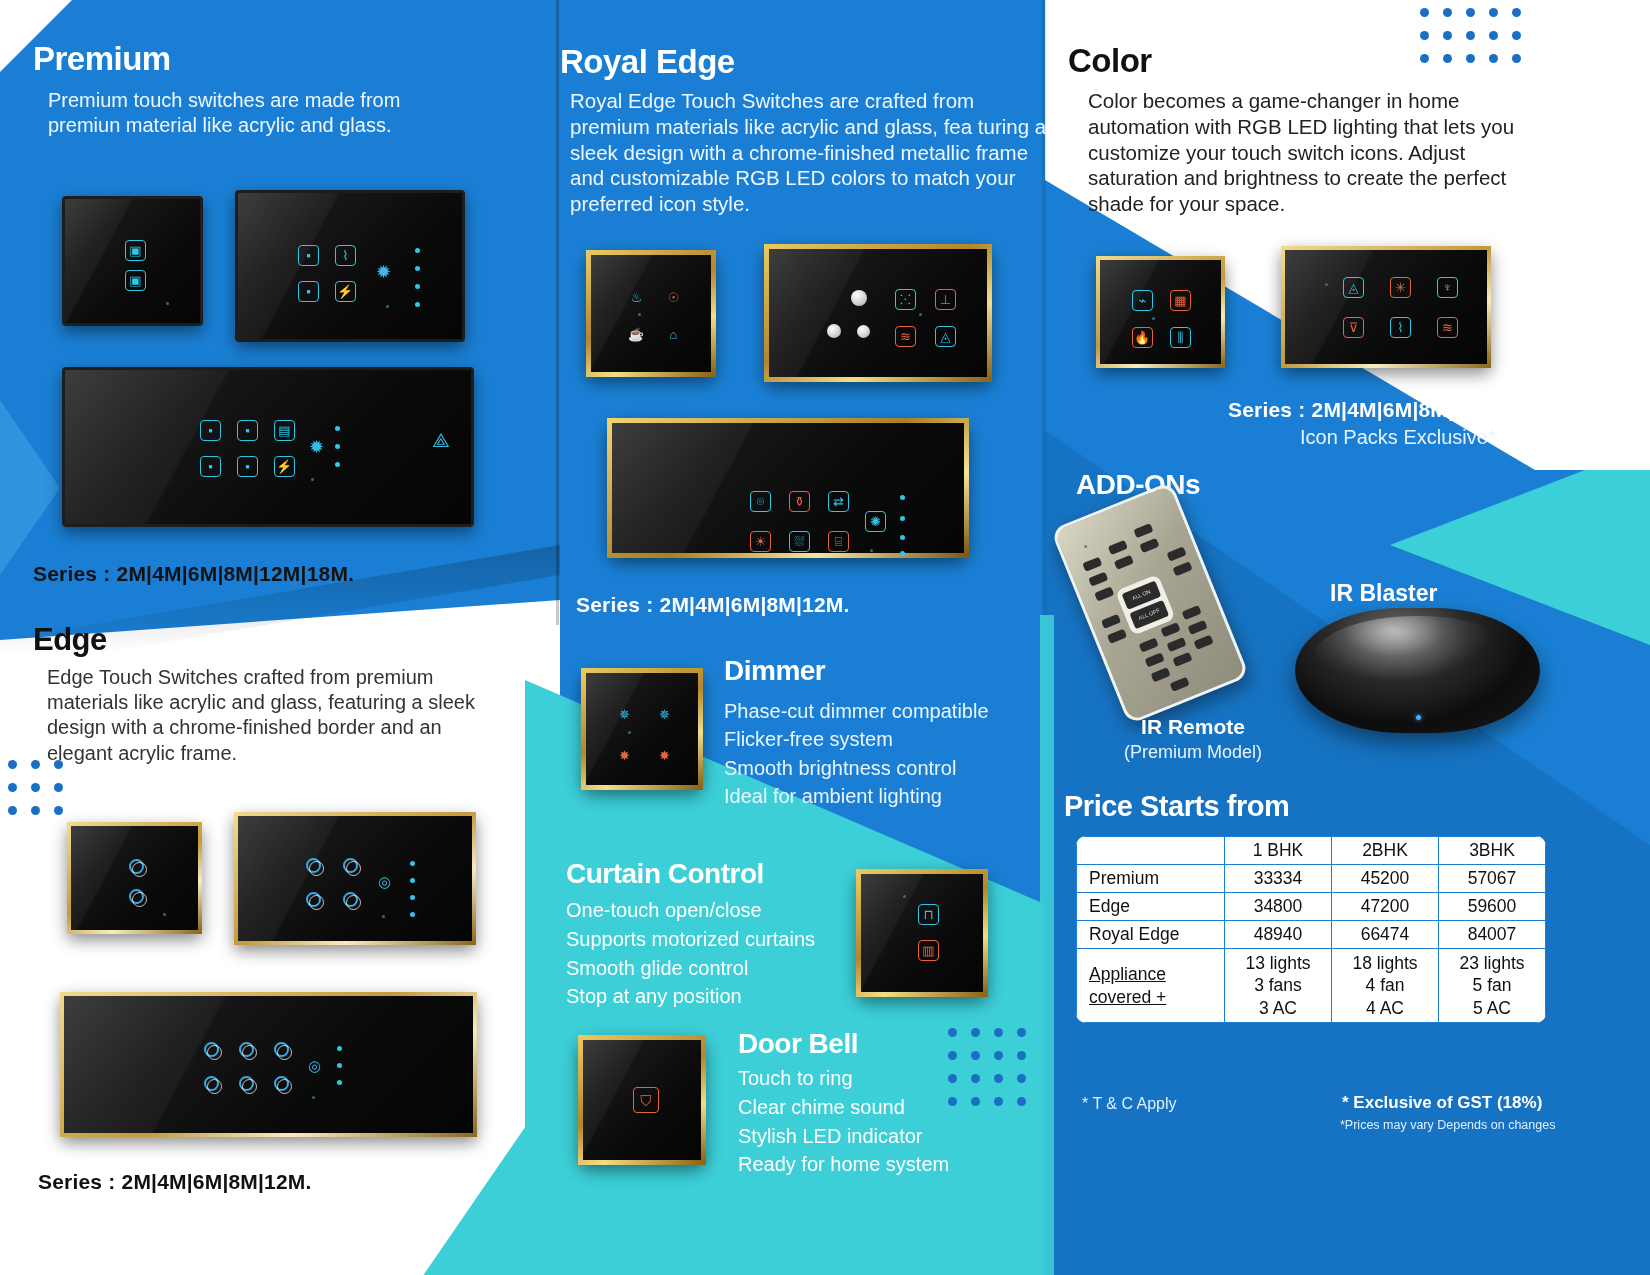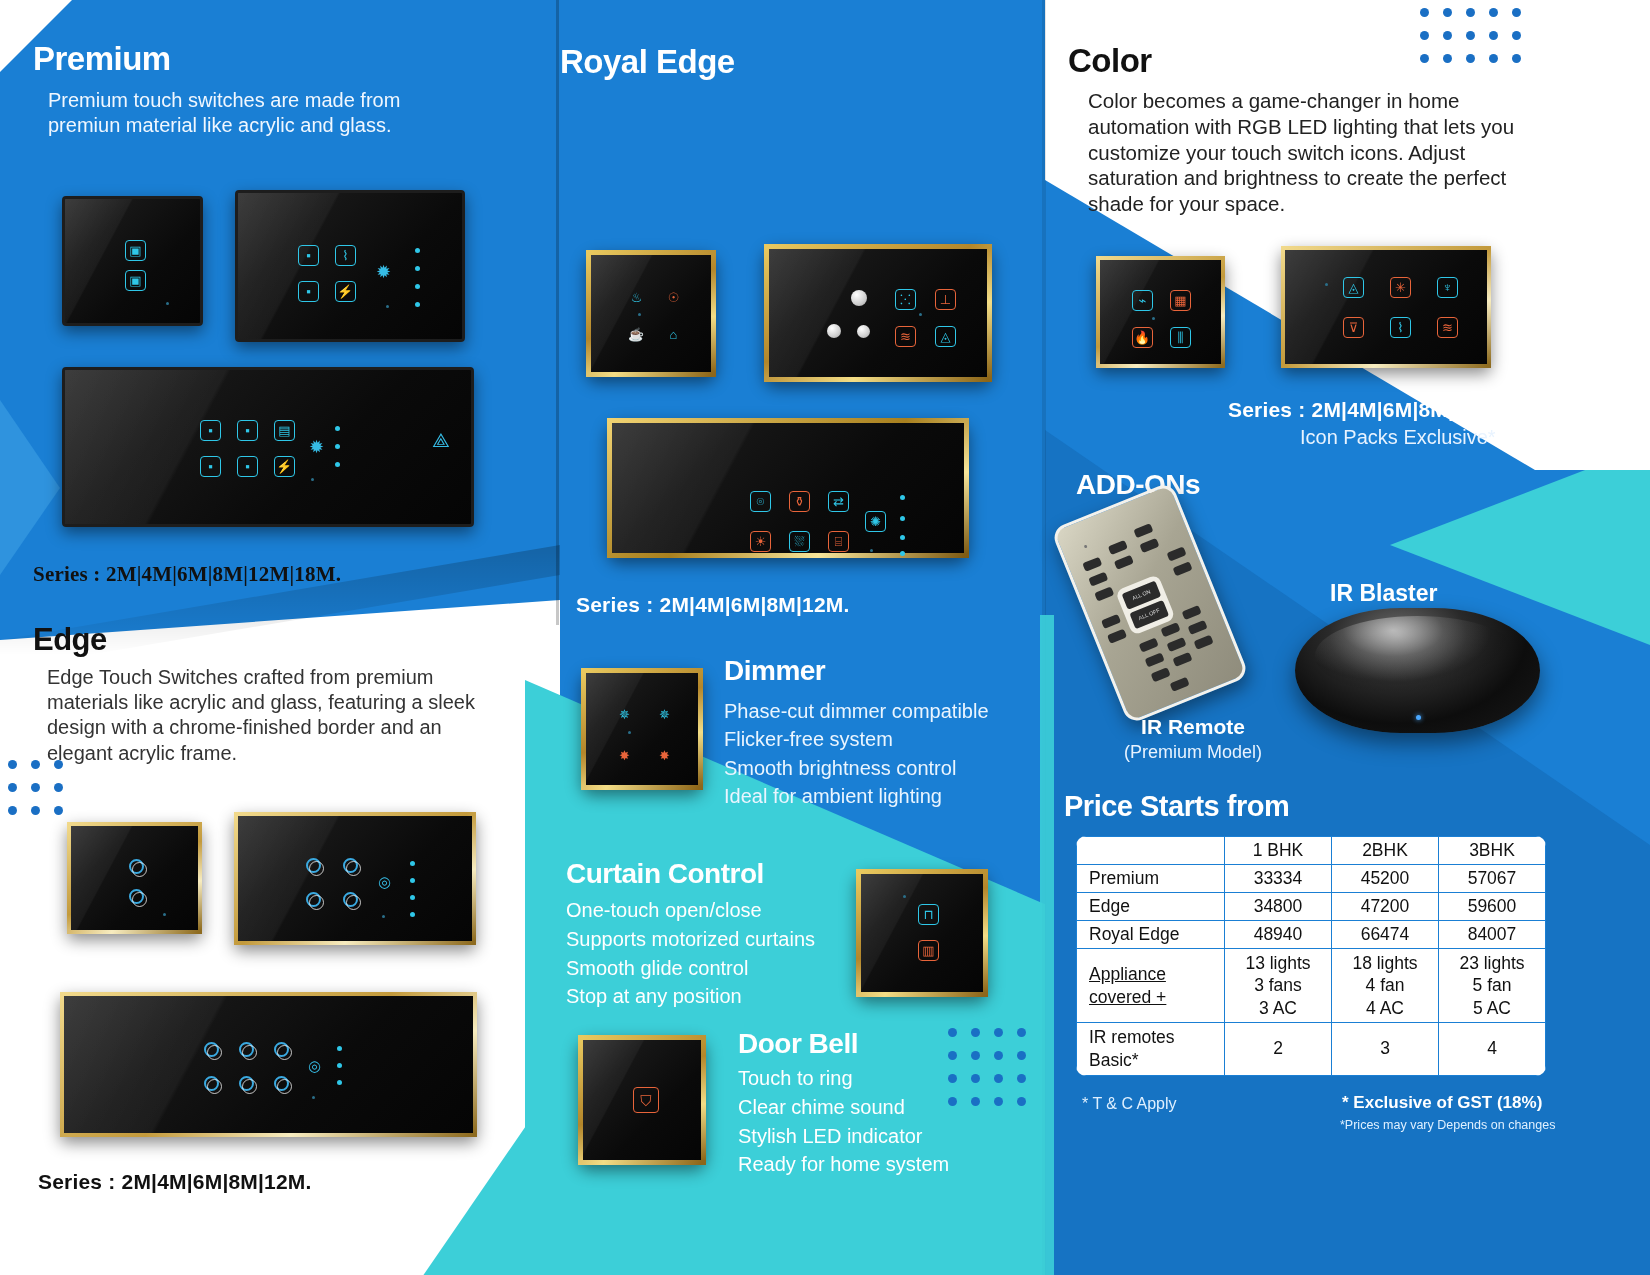--- a/index.html
+++ b/index.html
@@ -80,21 +80,21 @@
     font-weight:bold; letter-spacing:-0.5px;
   }
   .sec-body { line-height:1.26; }
   .series {
     font-weight:bold; letter-spacing:.2px;
   }
 
   
   #premium-title { position:absolute; left:33px; top:40px; font-size:33px; color:#fff; }
   #premium-body  { position:absolute; left:48px; top:88px; width:420px; font-size:20px; color:#f0f7ff; }
-  #premium-series{ position:absolute; left:33px; top:562px; font-size:21px; color:#111;font-family:Liberation Serif, serif; }
+  #premium-series{ position:absolute; left:33px; top:562px; font-size:21px; color:#111; }
 
   
   #edge-title  { position:absolute; left:33px; top:622px; font-size:31px; color:#111; }
   #edge-body   { position:absolute; left:47px; top:665px; width:440px; font-size:20px; color:#333; }
   #edge-series { position:absolute; left:38px; top:1170px; font-size:21px; color:#111; }
 
   
   #royal-title { position:absolute; left:560px; top:43px; font-size:33px; color:#fff; }
   #royal-body  { position:absolute; left:570px; top:88px; width:480px; font-size:20.5px; color:#f0f7ff; }
   #royal-series{ position:absolute; left:576px; top:593px; font-size:21px; color:#fff; }
@@ -360,20 +360,21 @@
     <div class="fanic" style="left:244px; top:62px; font-size:15px;">◎</div>
     <div class="leddot" style="left:273px; top:50px;"></div>
     <div class="leddot" style="left:273px; top:67px;"></div>
     <div class="leddot" style="left:273px; top:84px;"></div>
     <div class="leddot dim" style="left:248px; top:100px;"></div>
   </div>
 
   <div class="series" id="edge-series">Series : 2M|4M|6M|8M|12M.</div>
 
   <h2 class="sec-title" id="royal-title">Royal Edge</h2>
+  <p class="sec-body" id="royal-body">Royal Edge Touch Switches are crafted from premium materials like acrylic and glass, fea turing a sleek design with a chrome-finished metallic frame and customizable RGB LED colors to match your preferred icon style.</p>
 
   <div class="panel gold" style="left:586px; top:250px; width:130px; height:127px;">
     <div class="glass"></div>
     <div class="ic cyan" style="left:35px; top:32px;">♨</div>
     <div class="ic orng" style="left:72px; top:32px;">☉</div>
     <div class="ic orng" style="left:35px; top:69px;">☕</div>
     <div class="ic cyan" style="left:72px; top:69px;">⌂</div>
     <div class="leddot dim" style="left:47px; top:58px;"></div>
   </div>
 
@@ -544,26 +545,20 @@
         <td class="cellmulti" style="white-space:pre-line;">13 lights
 3 fans
 3 AC</td>
         <td class="cellmulti" style="white-space:pre-line;">18 lights
 4 fan
 4 AC</td>
         <td class="cellmulti" style="white-space:pre-line;">23 lights
 5 fan
 5 AC</td>
       </tr>
-      <tr>
-        <td class="cellmulti" style="white-space:pre-line; line-height:1.3;">IR remotes Basic*</td>
-        <td>2</td>
-        <td>3</td>
-        <td>4</td>
-      </tr>
     </tbody>
   </table>
 
   <div class="legal-left">* T &amp; C Apply</div>
   <div class="legal-right">* Exclusive of GST (18%)</div>
   <div class="legal-right2">*Prices may vary Depends on changes</div>
 
 </div>
 
 </body></html>

